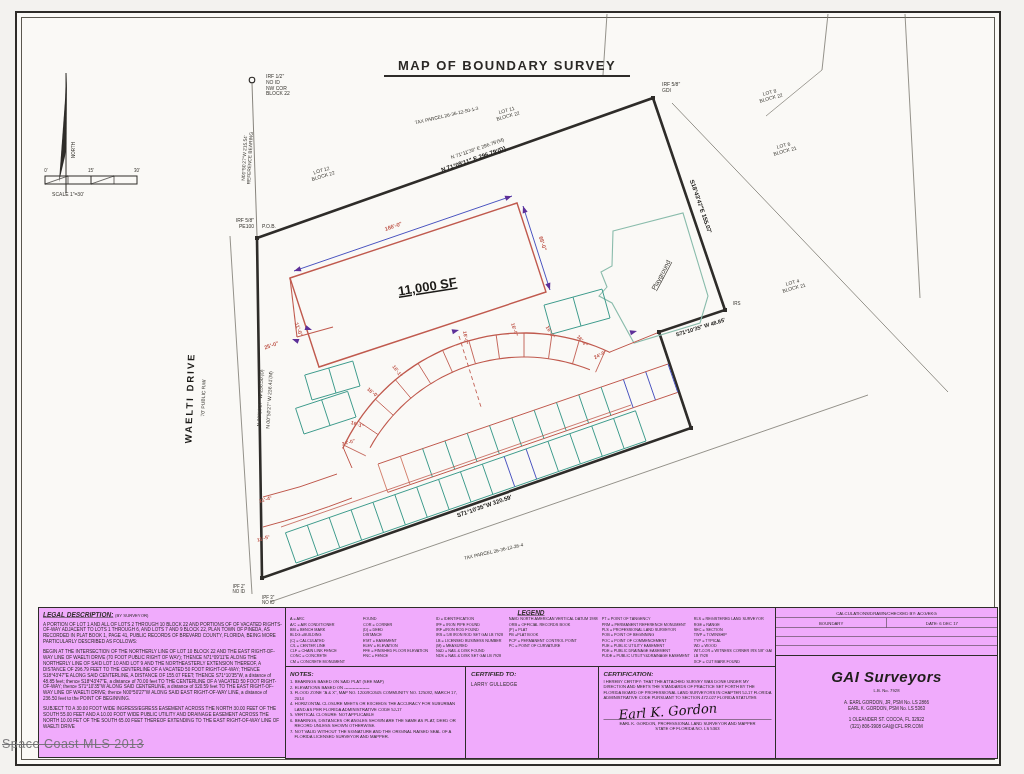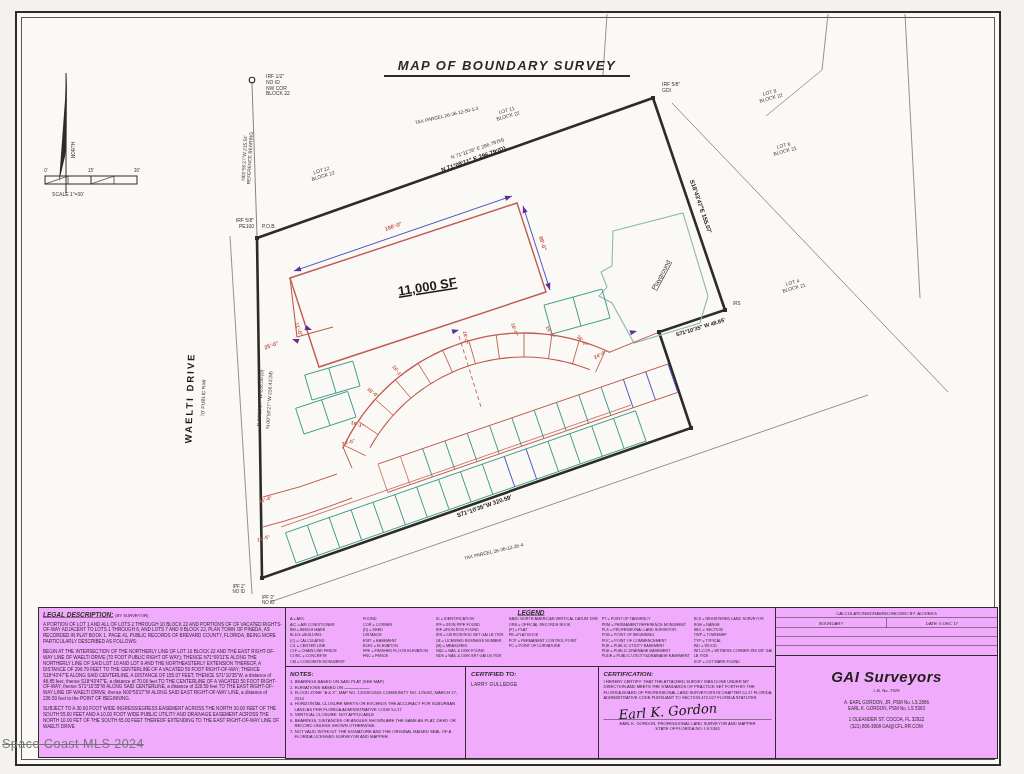--- a/index.html
+++ b/index.html
@@ -3,21 +3,21 @@
 <meta charset="utf-8">
 <style>
   html,body{margin:0;padding:0;}
   body{width:1024px;height:774px;background:#f3f2ef;position:relative;overflow:hidden;
        font-family:"Liberation Sans",sans-serif;color:#2e2c29;}
   #sheet{position:absolute;left:15px;top:11px;width:982px;height:751px;background:#faf9f6;
          border:2px solid #2e2c29;}
   #sheet-inner{position:absolute;left:4px;top:4px;right:4px;bottom:4px;border:1px solid #5a574f;}
   svg#map-svg{position:absolute;left:0;top:0;z-index:1;}
   #map-title{position:absolute;left:15px;top:56px;width:984px;text-align:center;z-index:2;}
-  #map-title span{display:inline-block;font-style:italic;font-weight:bold;font-size:13px;
+  #map-title span{display:inline-block;font-weight:bold;font-size:13px;
     letter-spacing:1.5px;border-bottom:2px solid #2e2c29;padding:0 14px 2px 14px;color:#2b2926;}
   .box{position:absolute;border:1.4px solid #2e2c29;background:#f0abfc;z-index:3;overflow:hidden;}
   .shrink{width:200%;height:200%;transform:scale(.5);transform-origin:0 0;box-sizing:border-box;}
   .it{font-style:italic;} .b{font-weight:bold;} .ul{text-decoration:underline;}
   #legal-box{left:38px;top:607px;width:247px;height:149px;}
   #legal-box .shrink{padding:6px 8px;font-size:9.2px;line-height:1.28;}
   .ltitle{font-size:13px;margin-bottom:4px;}
   .ltitle .sub{font-size:8.5px;font-style:normal;font-weight:normal;}
   .lpara{margin-bottom:8px;text-align:left;}
   #legend-box{left:285px;top:607px;width:490px;height:59px;}
@@ -355,13 +355,13 @@
   <div class="shrink">
     <div id="firm-name">GAI Surveyors</div>
     <div id="firm-lb">L.B. No. 7928</div>
     <div>A. EARL GORDON, JR, PSM No. LS 2866</div>
     <div>EARL K. GORDON, PSM No. LS 5363</div>
     <div id="firm-addr">1 OLEANDER ST. COCOA, FL 32922</div>
     <div>(321) 806-3908    GAI@CFL.RR.COM</div>
   </div>
 </div>
 
-<div id="watermark">Space Coast MLS 2024</div>
+<div id="watermark">Space Coast MLS 2013</div>
 
 </body></html>

